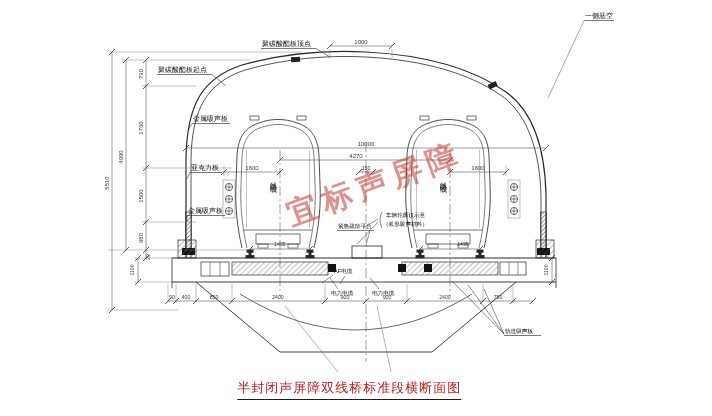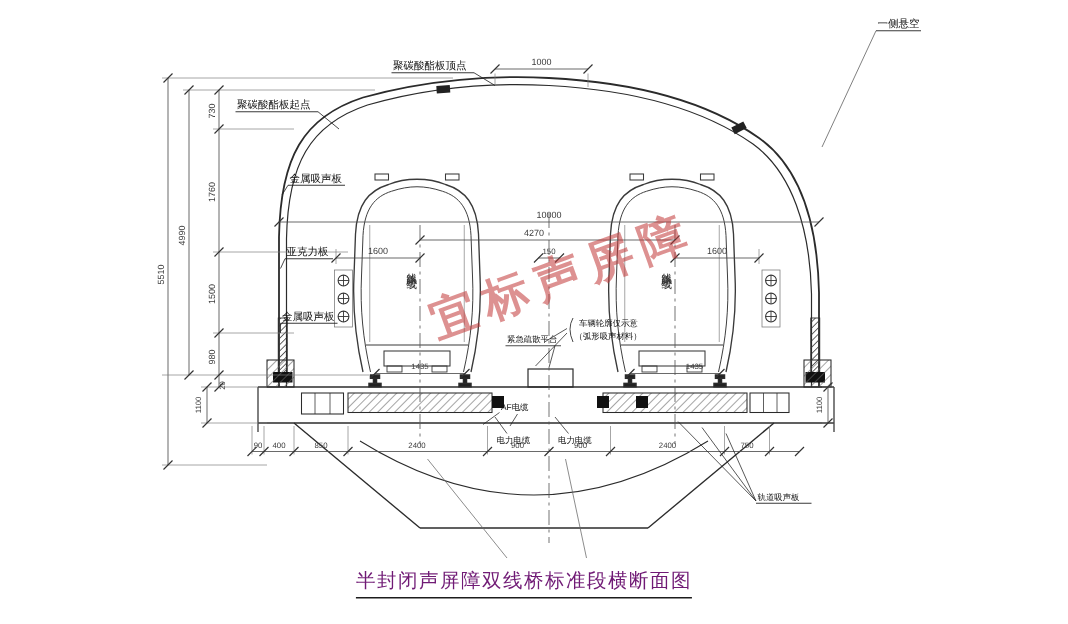--- a/index.html
+++ b/index.html
@@ -6,21 +6,21 @@
   .stage{position:relative;width:712px;height:416px;background:#ffffff;overflow:hidden;
          font-family:"Liberation Sans", sans-serif;}
   .stage svg{position:absolute;left:0;top:0;}
   .vlabel{position:absolute;writing-mode:vertical-rl;text-orientation:upright;
           font-size:7px;color:#333;letter-spacing:1px;line-height:1;}
   .watermark{position:absolute;left:288px;top:195px;font-size:31px;font-weight:700;
              color:rgba(193,54,54,0.55);letter-spacing:6px;white-space:nowrap;
              transform:rotate(-20deg);transform-origin:0 50%;}
   .title-block{position:absolute;left:50%;top:378px;transform:translateX(-53%);
                text-align:center;}
-  .title-text{display:inline-block;font-size:13px;color:#701a75;letter-spacing:1px;
+  .title-text{display:inline-block;font-size:13px;color:#b91c1c;letter-spacing:1px;
               border-bottom:1.6px solid #1c1c1c;padding-bottom:2px;}
   .title-scale{font-size:7.5px;color:#444;margin-top:2px;}
   text{fill:#1a1a1a;}
   .dimtxt{fill:#3d3d3d;font-size:6px;}
   .dimtxt-sm{fill:#3d3d3d;font-size:5.2px;}
   .lbl{fill:#111;font-size:7px;}
   .lbl-sm{fill:#111;font-size:5.6px;}
 </style>
 </head>
 <body>

